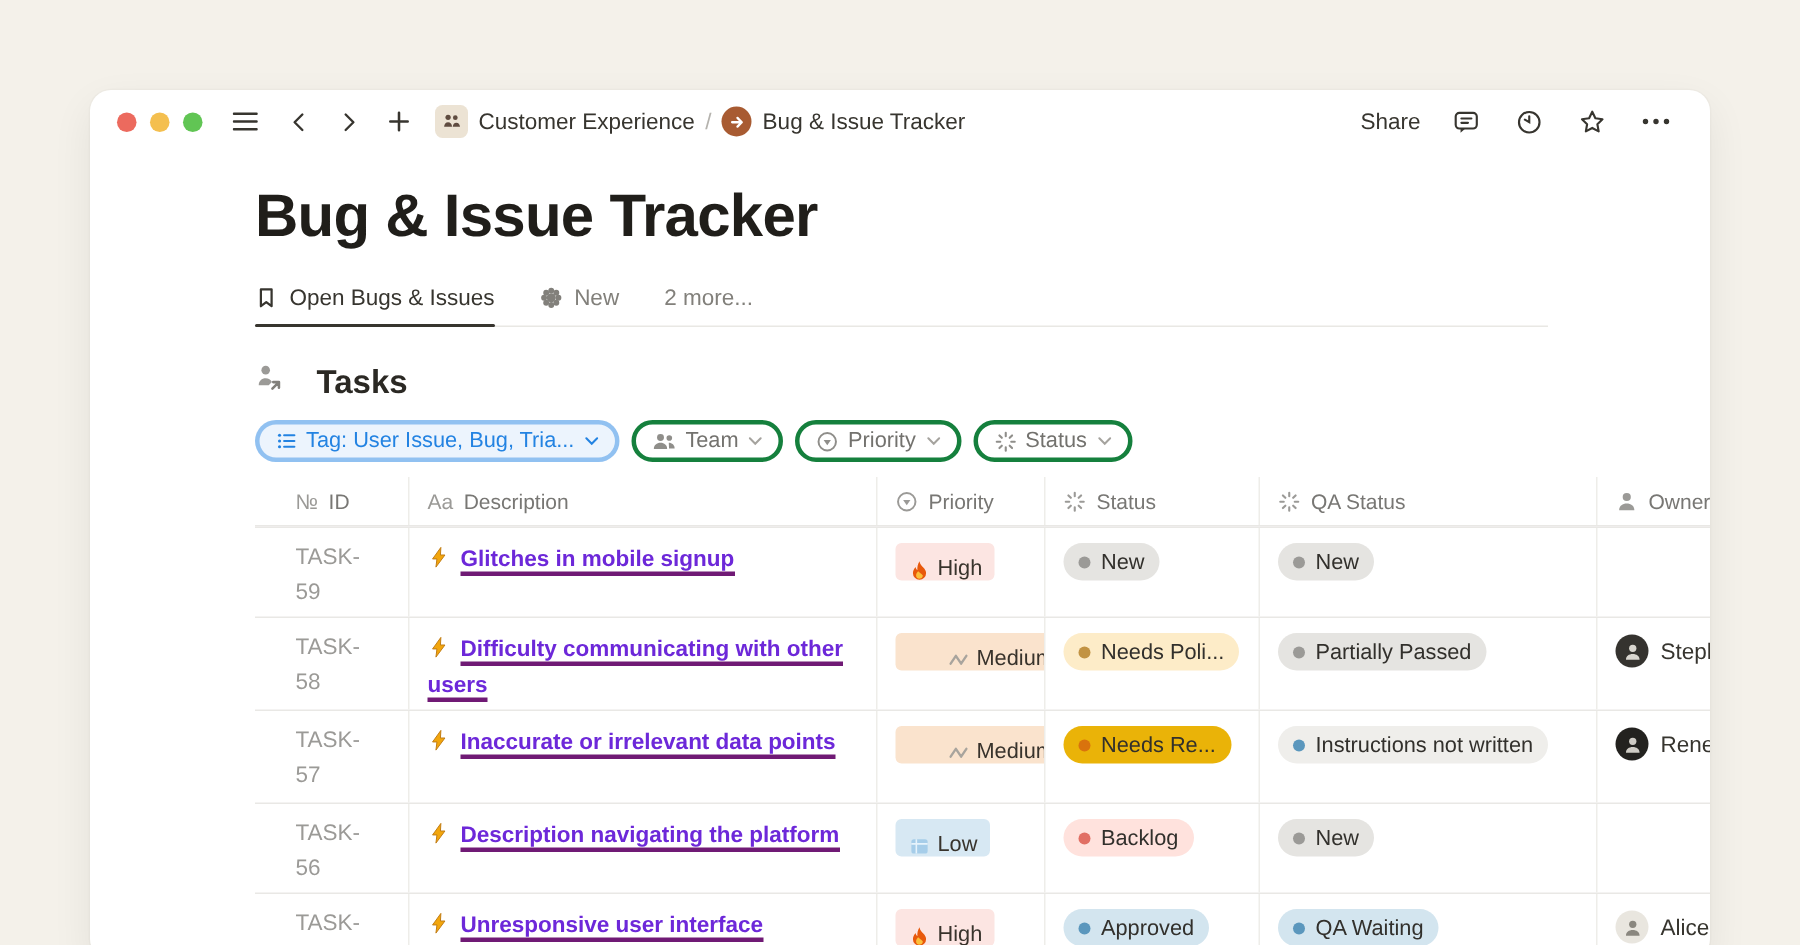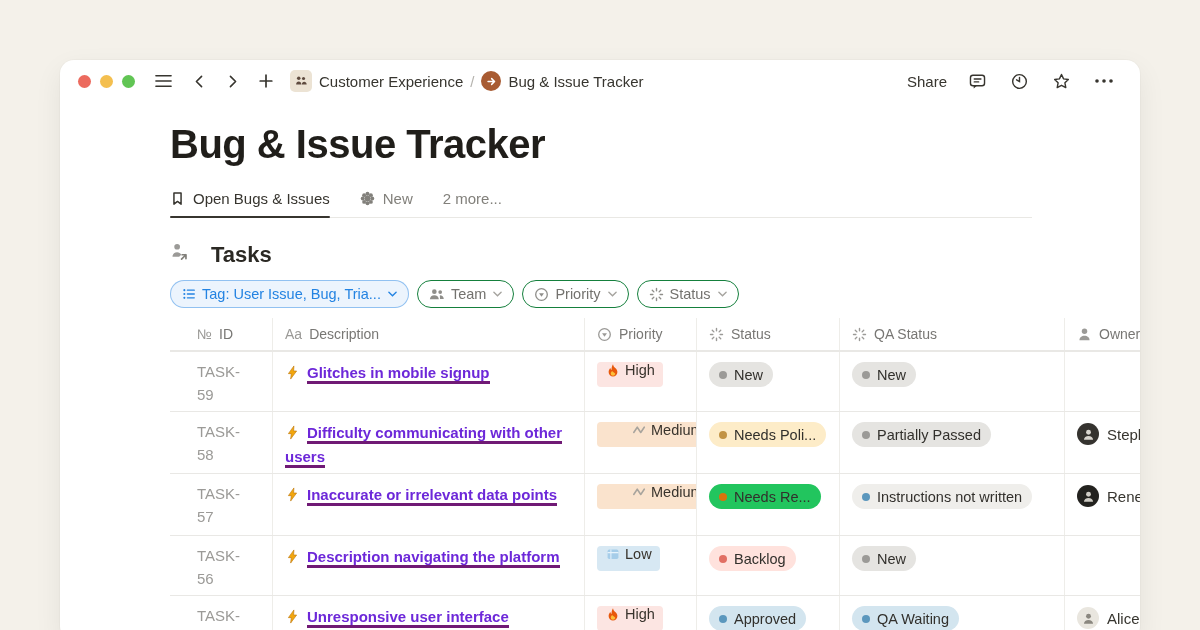--- a/index.html
+++ b/index.html
@@ -36,21 +36,21 @@
   .tabs { margin-top:22px; width:862px; border-bottom:1px solid #e9e8e4; display:flex; gap:30px; }
   .tab { display:flex; align-items:center; gap:8px; padding-bottom:10px; position:relative;
          font-size:15px; color:#82807b; cursor:pointer; }
   .tab.active { color:#37352f; font-weight:400; }
   .tab.active::after { content:""; position:absolute; left:0; right:0; bottom:-1px; height:2.5px; background:#37352f; border-radius:2px; }
   .section-head { margin-top:24px; display:flex; align-items:flex-start; gap:22px; height:28px; }
   .section-title { font-size:22px; font-weight:700; color:#2b2924; }
   
   .filters { margin-top:10px; display:flex; gap:8px; height:28px; }
   .chip { display:inline-flex; align-items:center; gap:6px; height:28px; padding:0 11px;
-          border-radius:999px; border:1px solid #15803d; background:#fff; color:#73726e;
+          border-radius:999px; border:3px solid #15803d; background:#fff; color:#73726e;
           font-size:14.5px; cursor:pointer; white-space:nowrap; }
   .chip .chev { color:#a5a39e; margin-left:1px; }
   .chip.active { border-color:rgba(35,131,226,.45); background:#ecf4fd; color:#2383e2; }
   .chip.active .chev { color:#2383e2; }
   
   .table { margin-top:10px; width:970px; }
   .thead,.trow { display:grid; grid-template-columns:103px 312px 112px 143px 225px 220px; }
   .thead { height:33px; border-bottom:1px solid #e9e8e5; }
   .hcell { display:flex; align-items:center; gap:7px; font-size:14px; color:#787774;
            padding-left:12px; border-right:1px solid #eeede9; cursor:pointer; white-space:nowrap; }
@@ -60,36 +60,36 @@
   .trow { border-top:1px solid #e9e8e5; height:60px; }
   .trow:first-of-type { border-top:none; }
   .trow.tall { height:62px; }
   .cell { padding:8px 12px 0 12px; border-right:1px solid #eeede9; overflow:hidden; }
   .cell.last { border-right:none; overflow:visible; }
   .c-id { padding-left:27px; font-size:15px; line-height:23px; color:#9b9a97; }
   .c-desc { font-size:15px; line-height:23.5px; font-weight:700; color:#2f2d28; padding-top:9px; }
   .bolt { display:inline-block; vertical-align:-2px; margin-right:7px; }
   .dlink { color:#6d28d9; text-decoration:none; border-bottom:3px solid #701a75; cursor:pointer; }
   
-  .ppill { display:inline-flex; align-items:flex-start; gap:5px; height:25px; padding:0 8px;
+  .ppill { display:inline-flex; align-items:flex-end; gap:5px; height:25px; padding:0 8px;
            border-radius:4px; font-size:14.5px; color:#38332c; cursor:pointer; margin-top:2px; white-space:nowrap; }
   .ppill[data-color="red"]    { background:#fce5e2; }
   .ppill[data-color="orange"] { background:#fae3cd;padding-left:34px; }
   .ppill[data-color="blue"]   { background:#d7e8f3; }
   .picon { display:inline-flex; width:15px; height:15px; align-items:center; justify-content:center; }
   .picon .ic { display:none; }
   .picon[data-icon="flame"]  .ic-flame  { display:inline; }
   .picon[data-icon="zigzag"] .ic-zigzag { display:inline; }
   .picon[data-icon="ice"]    .ic-ice    { display:inline; }
   
   .spill { display:inline-flex; align-items:center; gap:7px; height:25px; padding:0 10px;
            border-radius:999px; font-size:14.5px; color:#32302c; cursor:pointer; margin-top:2px; white-space:nowrap; }
   .spill[data-color="gray"]   { background:#e5e4e1; }
   .spill[data-color="yellow"] { background:#fdecc8; }
-  .spill[data-color="orange"] { background:#22c55e; }
+  .spill[data-color="orange"] { background:#eab308; }
   .spill[data-color="red"]    { background:#ffe2dd; }
   .spill[data-color="blue"]   { background:#d3e5ef; }
   .spill[data-color="light"]  { background:#efeeeb; }
   .dot { width:8px; height:8px; border-radius:50%; flex:none; }
   .dot[data-color="gray"]   { background:#9b9a97; }
   .dot[data-color="yellow"] { background:#c29343; }
   .dot[data-color="orange"] { background:#d9730d; }
   .dot[data-color="red"]    { background:#e16f64; }
   .dot[data-color="blue"]   { background:#5b97bd; }
   

